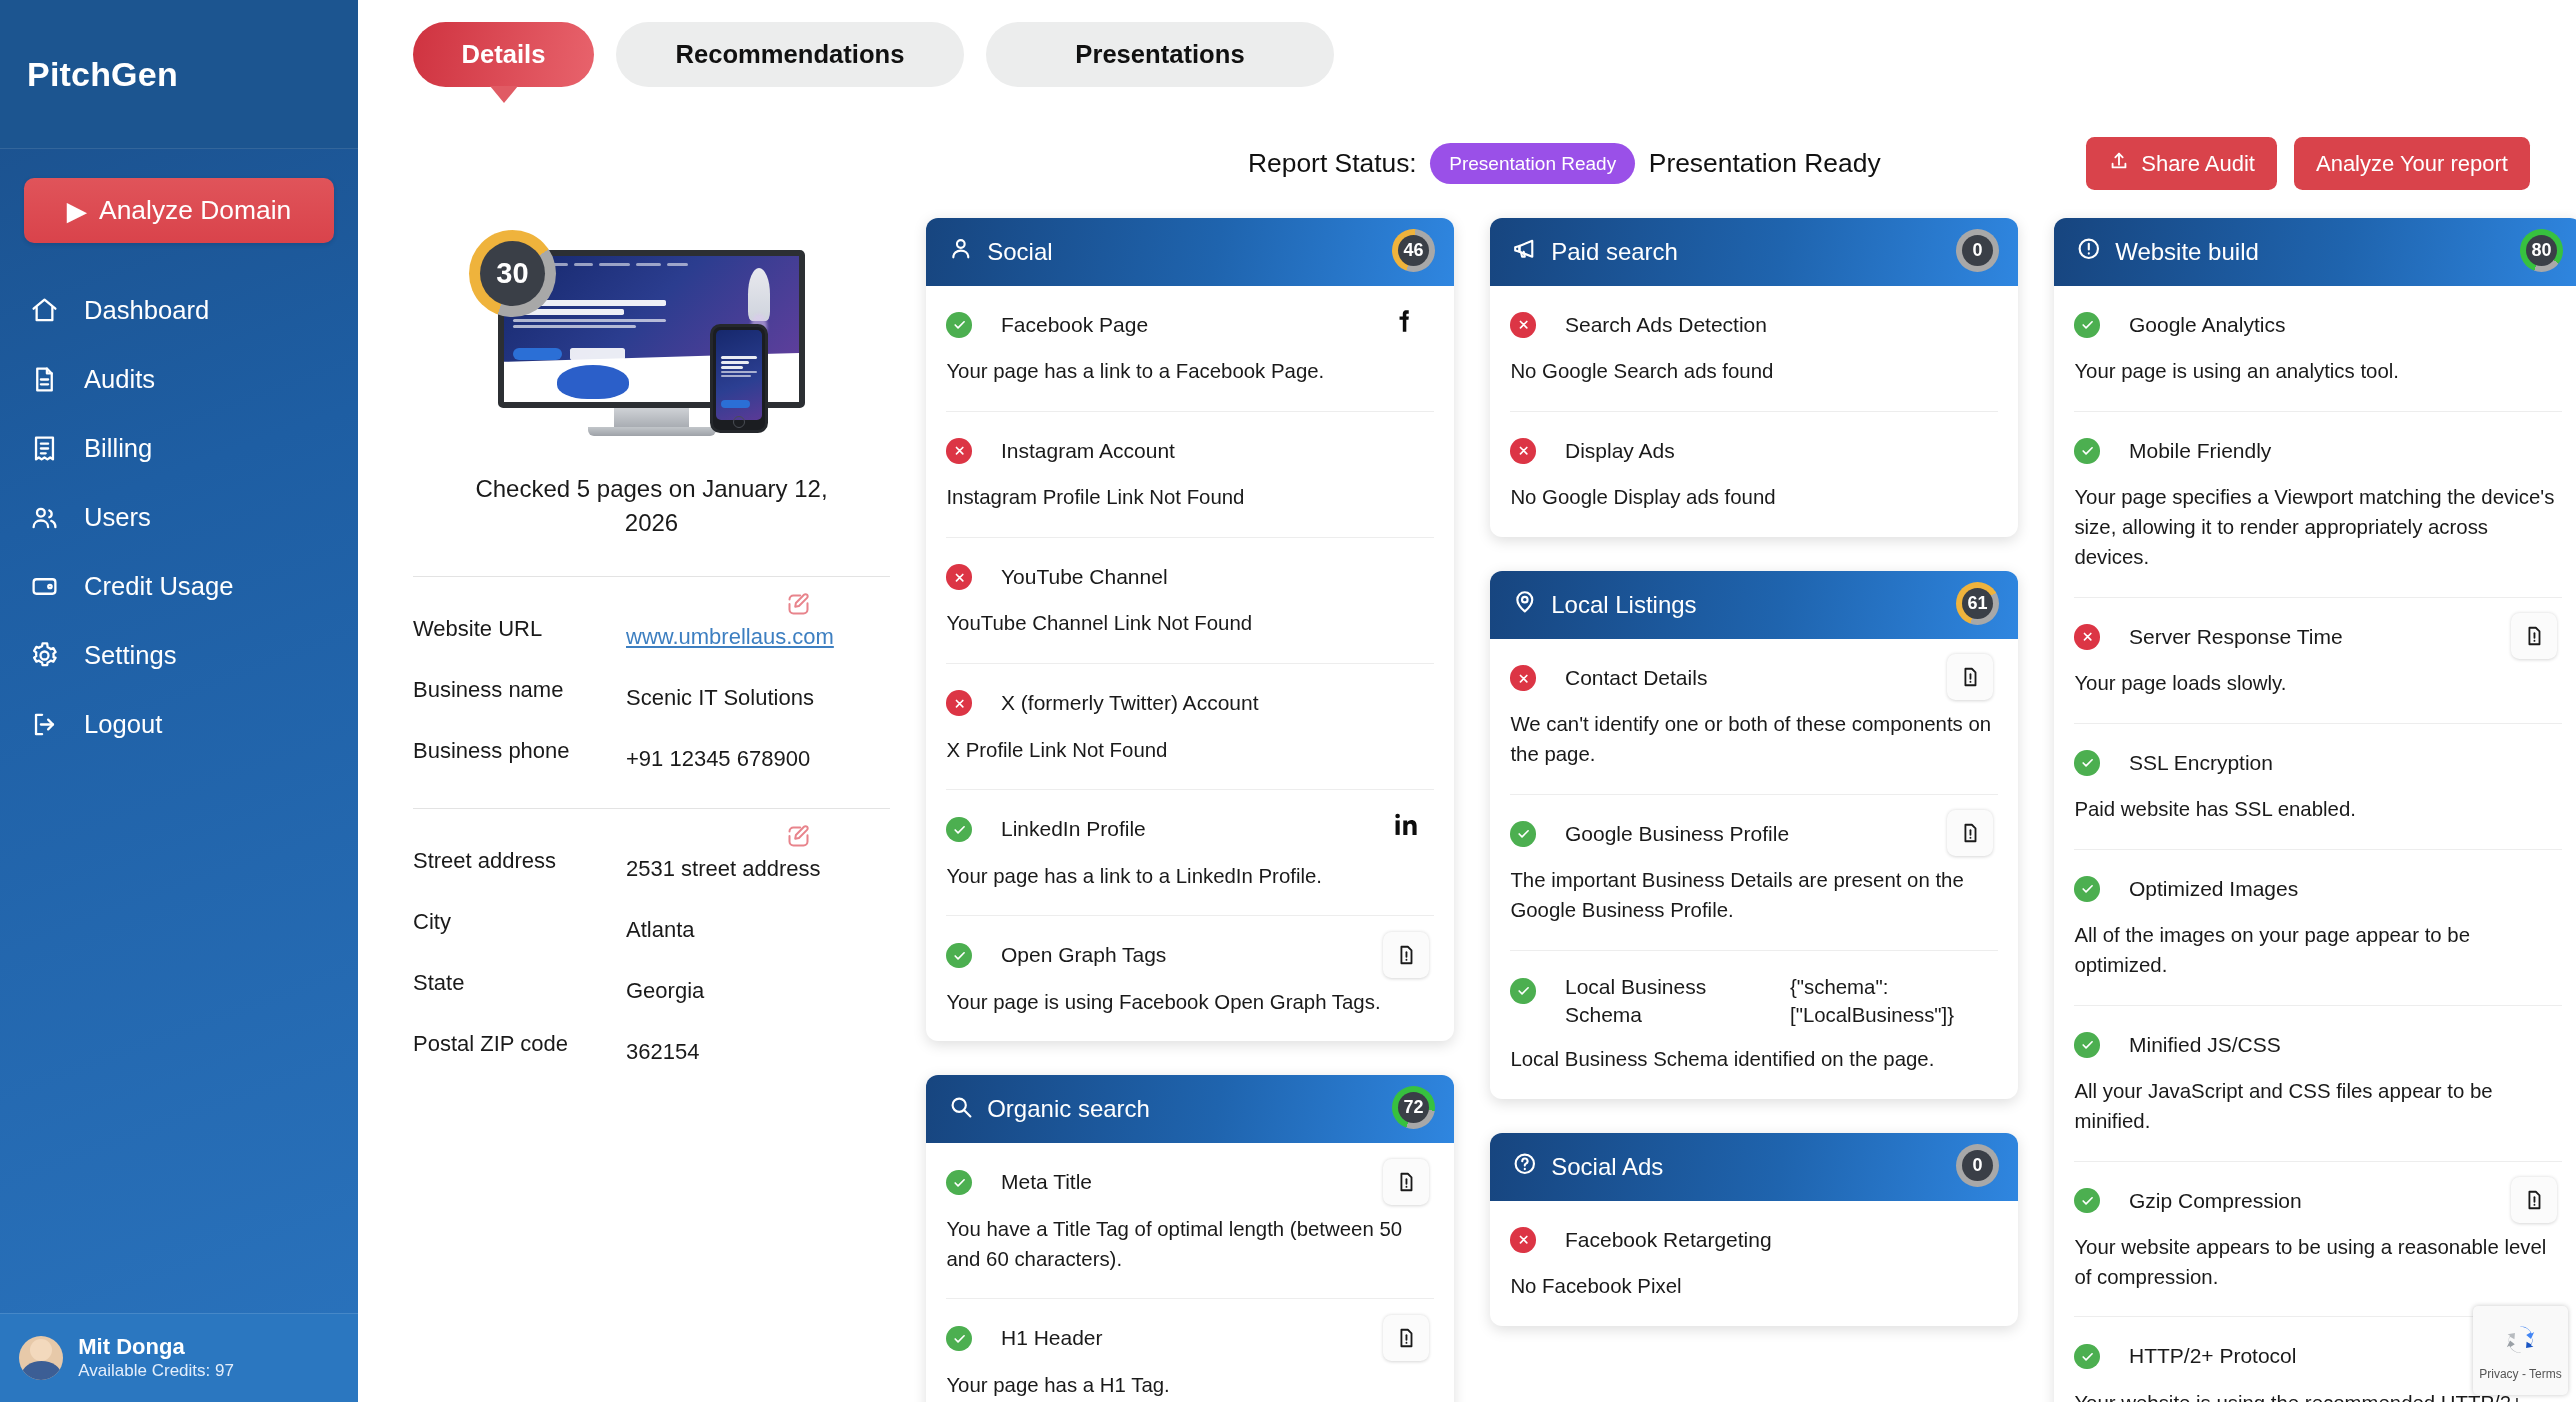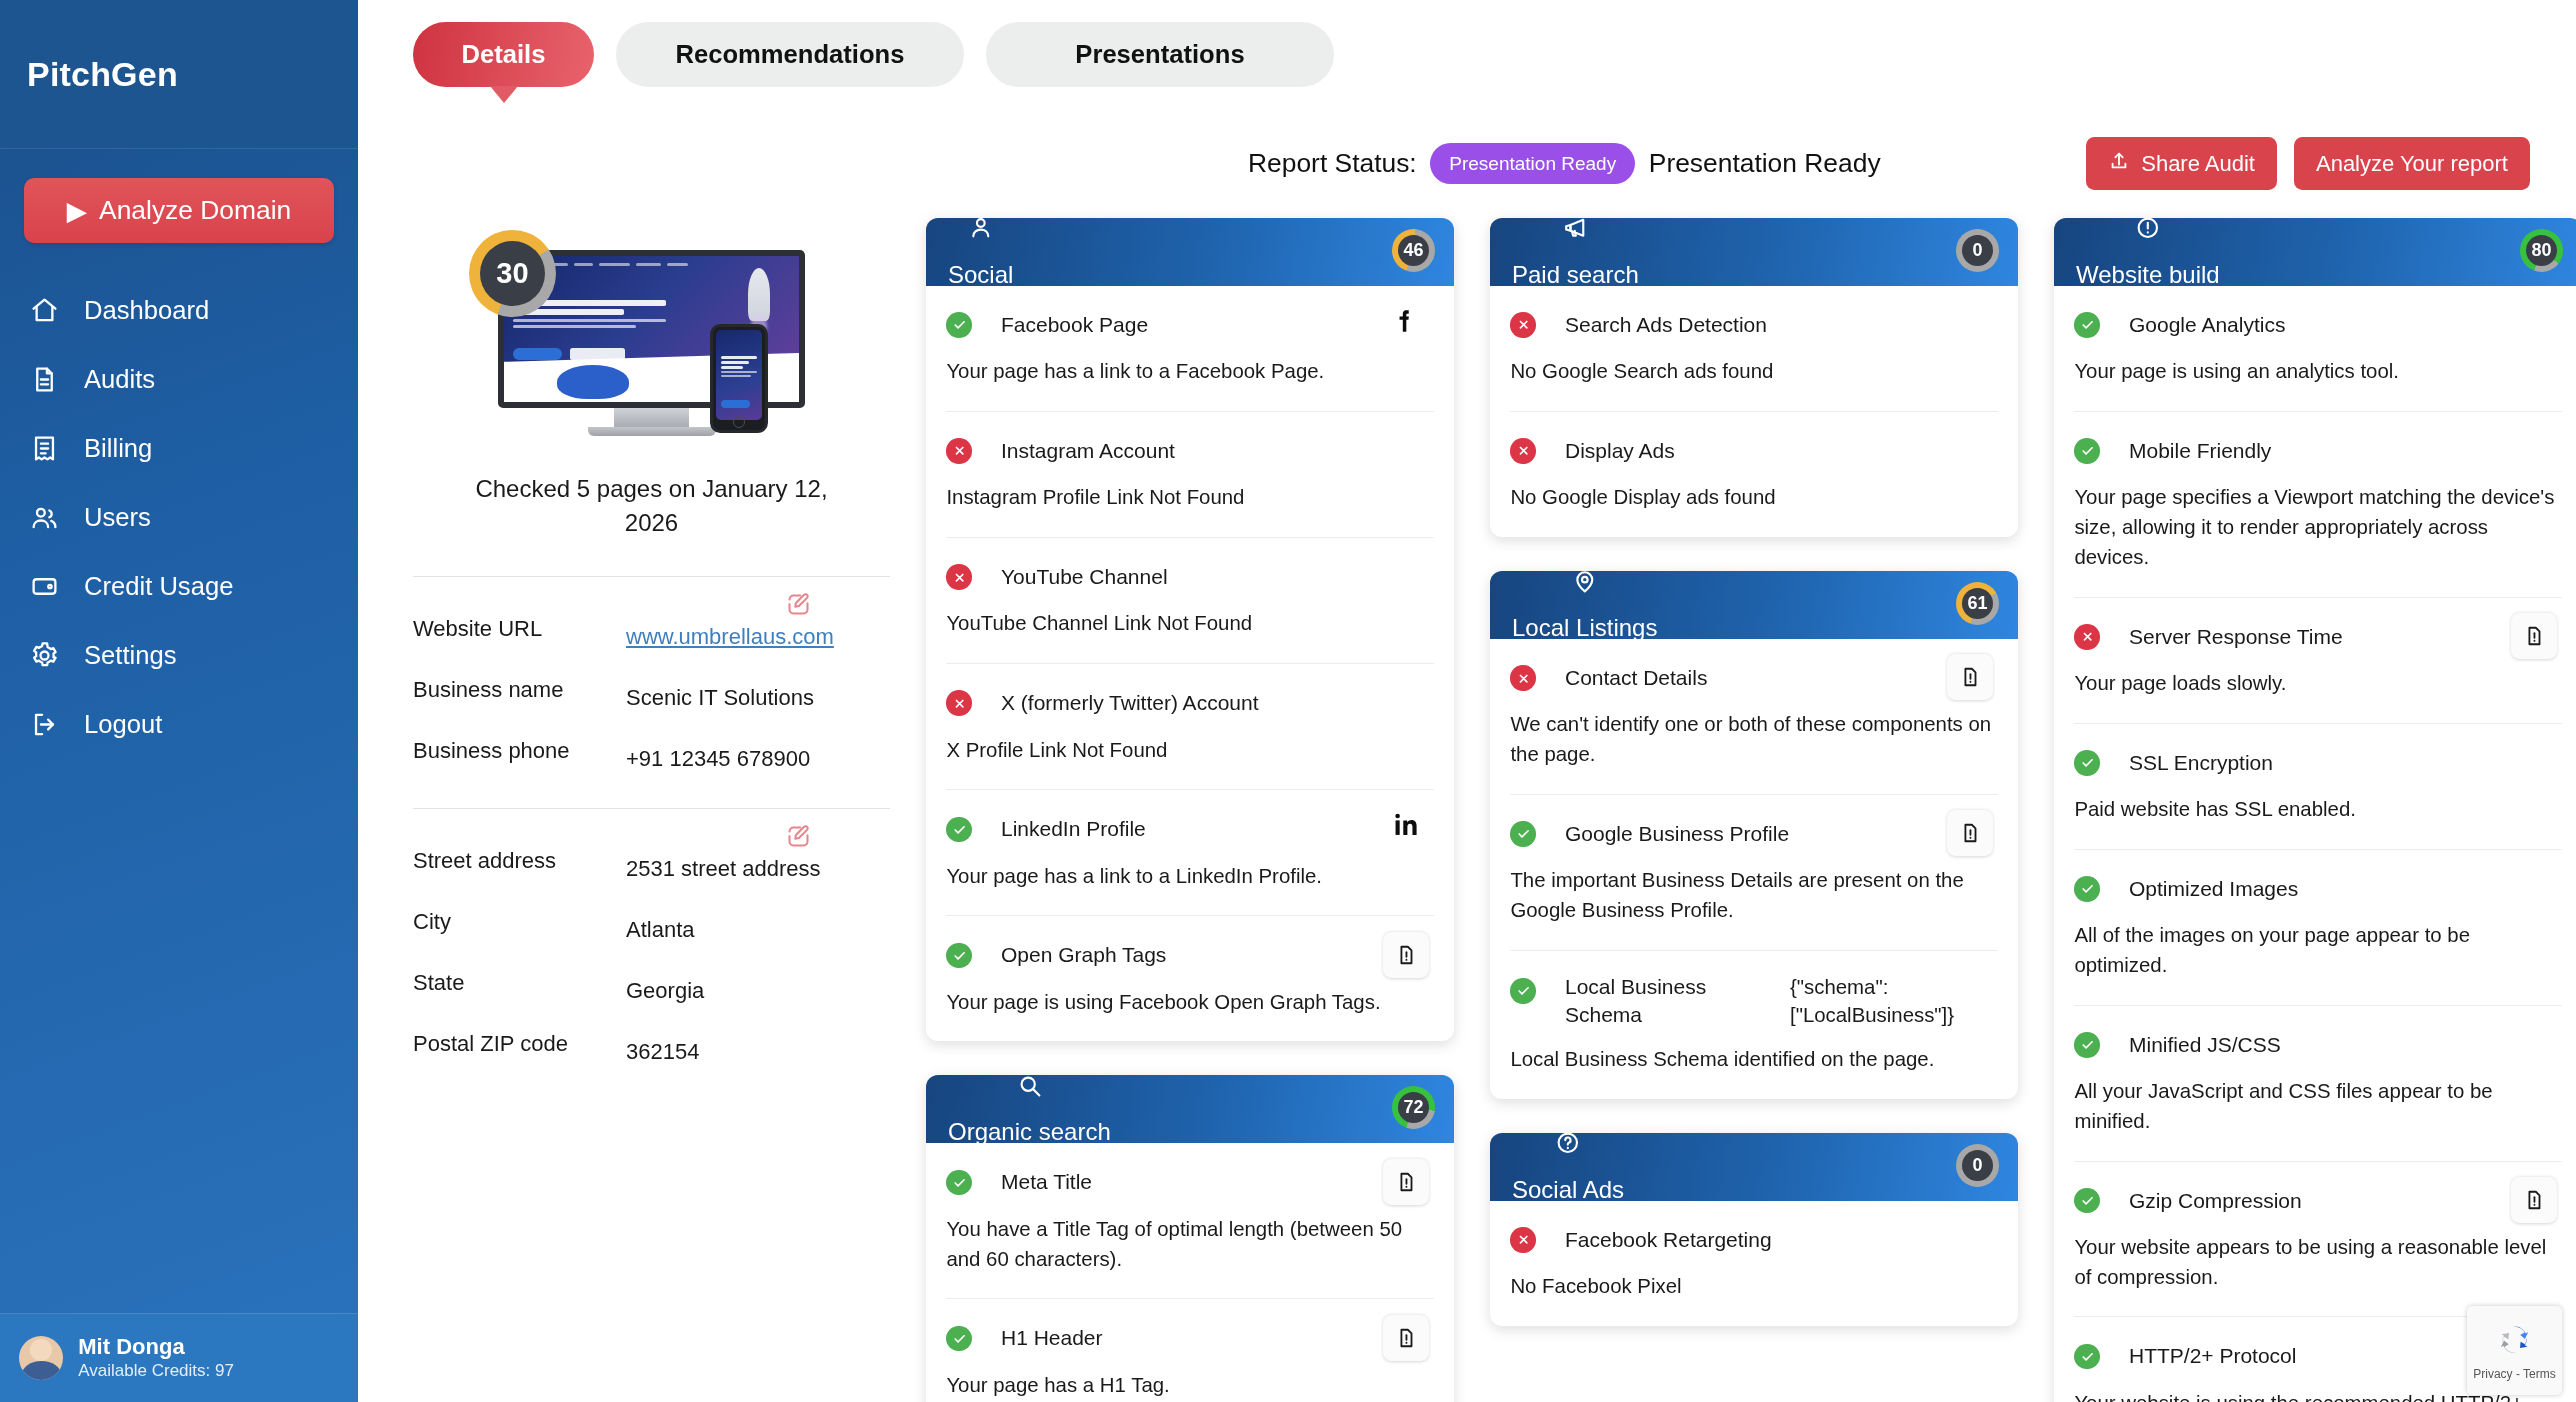--- a/index.html
+++ b/index.html
@@ -143,21 +143,21 @@
   .info-row .k { width: 213px; flex: 0 0 213px; }
   .info-row .v { color:#1a1a1a;margin-top:8px; }
   .info-row .v.link { color: #3d7fc1; text-decoration: underline; cursor: pointer; }
 
   
   .card { border-radius: 12px; background: #fff; box-shadow: 0 3.4px 13.6px rgba(0,0,0,.13); overflow: hidden; }
   .card-head {
     height: 68px; background: linear-gradient(100deg,#17457f 0%, #1f64ae 55%, #2f86e0 100%);
     display: flex; align-items: center; padding: 0 22px; position: relative;
   }
-  .card-head .ttl { color:#fff; font-size: 24px; display:flex; align-items:center; gap: 13.6px; flex-direction: column; }
+  .card-head .ttl { color:#fff; font-size: 24px; display:flex; align-items:center; gap: 13.6px; }
   .card-head svg.hico { width: 25.6px; height: 25.6px; stroke:#fff; fill:none; stroke-width:2; stroke-linecap:round; stroke-linejoin:round; }
   .head-score { position:absolute; right: 19px; top: 50%; transform: translateY(-50%); }
 
   .card-body { padding: 0 20.4px; }
   .item { padding: 22px 0 24px 0; border-bottom: 0.9px solid #ededed; position: relative; }
   .item:last-child { border-bottom: none; }
   .item-top { display:flex; align-items:center; gap: 29px; min-height: 34px; padding-right: 60px; }
   .st { width: 25.6px; height: 25.6px; border-radius: 50%; flex: 0 0 25.6px; display:flex; align-items:center; justify-content:center; }
   .st.ok { background: #4caf50; }
   .st.bad { background: #dc3545; }
@@ -171,21 +171,21 @@
   .doc-btn {
     position: absolute; right: 5.1px; top: 15.3px; width: 46px; height: 46px; border-radius: 8.5px;
     background: #fbfbfb; box-shadow: 0 0.9px 3.4px rgba(0,0,0,.16);
     display:flex; align-items:center; justify-content:center; cursor:pointer;
   }
   .doc-btn svg { width: 22px; height: 24px; stroke:#1a1a1a; fill:none; stroke-width:2; stroke-linecap:round; stroke-linejoin:round; }
   .brand-ico { position:absolute; right: 12px; top: 17px; width: 34px; height: 36px; display:flex; align-items:center; justify-content:center; }
   .brand-ico svg { width: 29px; height: 32px; fill:#0d0d0d; }
 
   .recaptcha {
-    position: absolute; right: 14px; bottom: 6.8px; width: 95px; height: 89px;
+    position: absolute; right: 8px; bottom: 6.8px; width: 95px; height: 89px;
     background:#f9f9f9; border-radius: 5.1px; box-shadow: 0 0 5.1px rgba(0,0,0,.22);
     display:flex; flex-direction:column; align-items:center; justify-content:center; gap:3.4px;
   }
   .recaptcha-text { font-size: 12px; color:#555; }
 </style>
 </head>
 <body>
 
 <div id="app">
 

